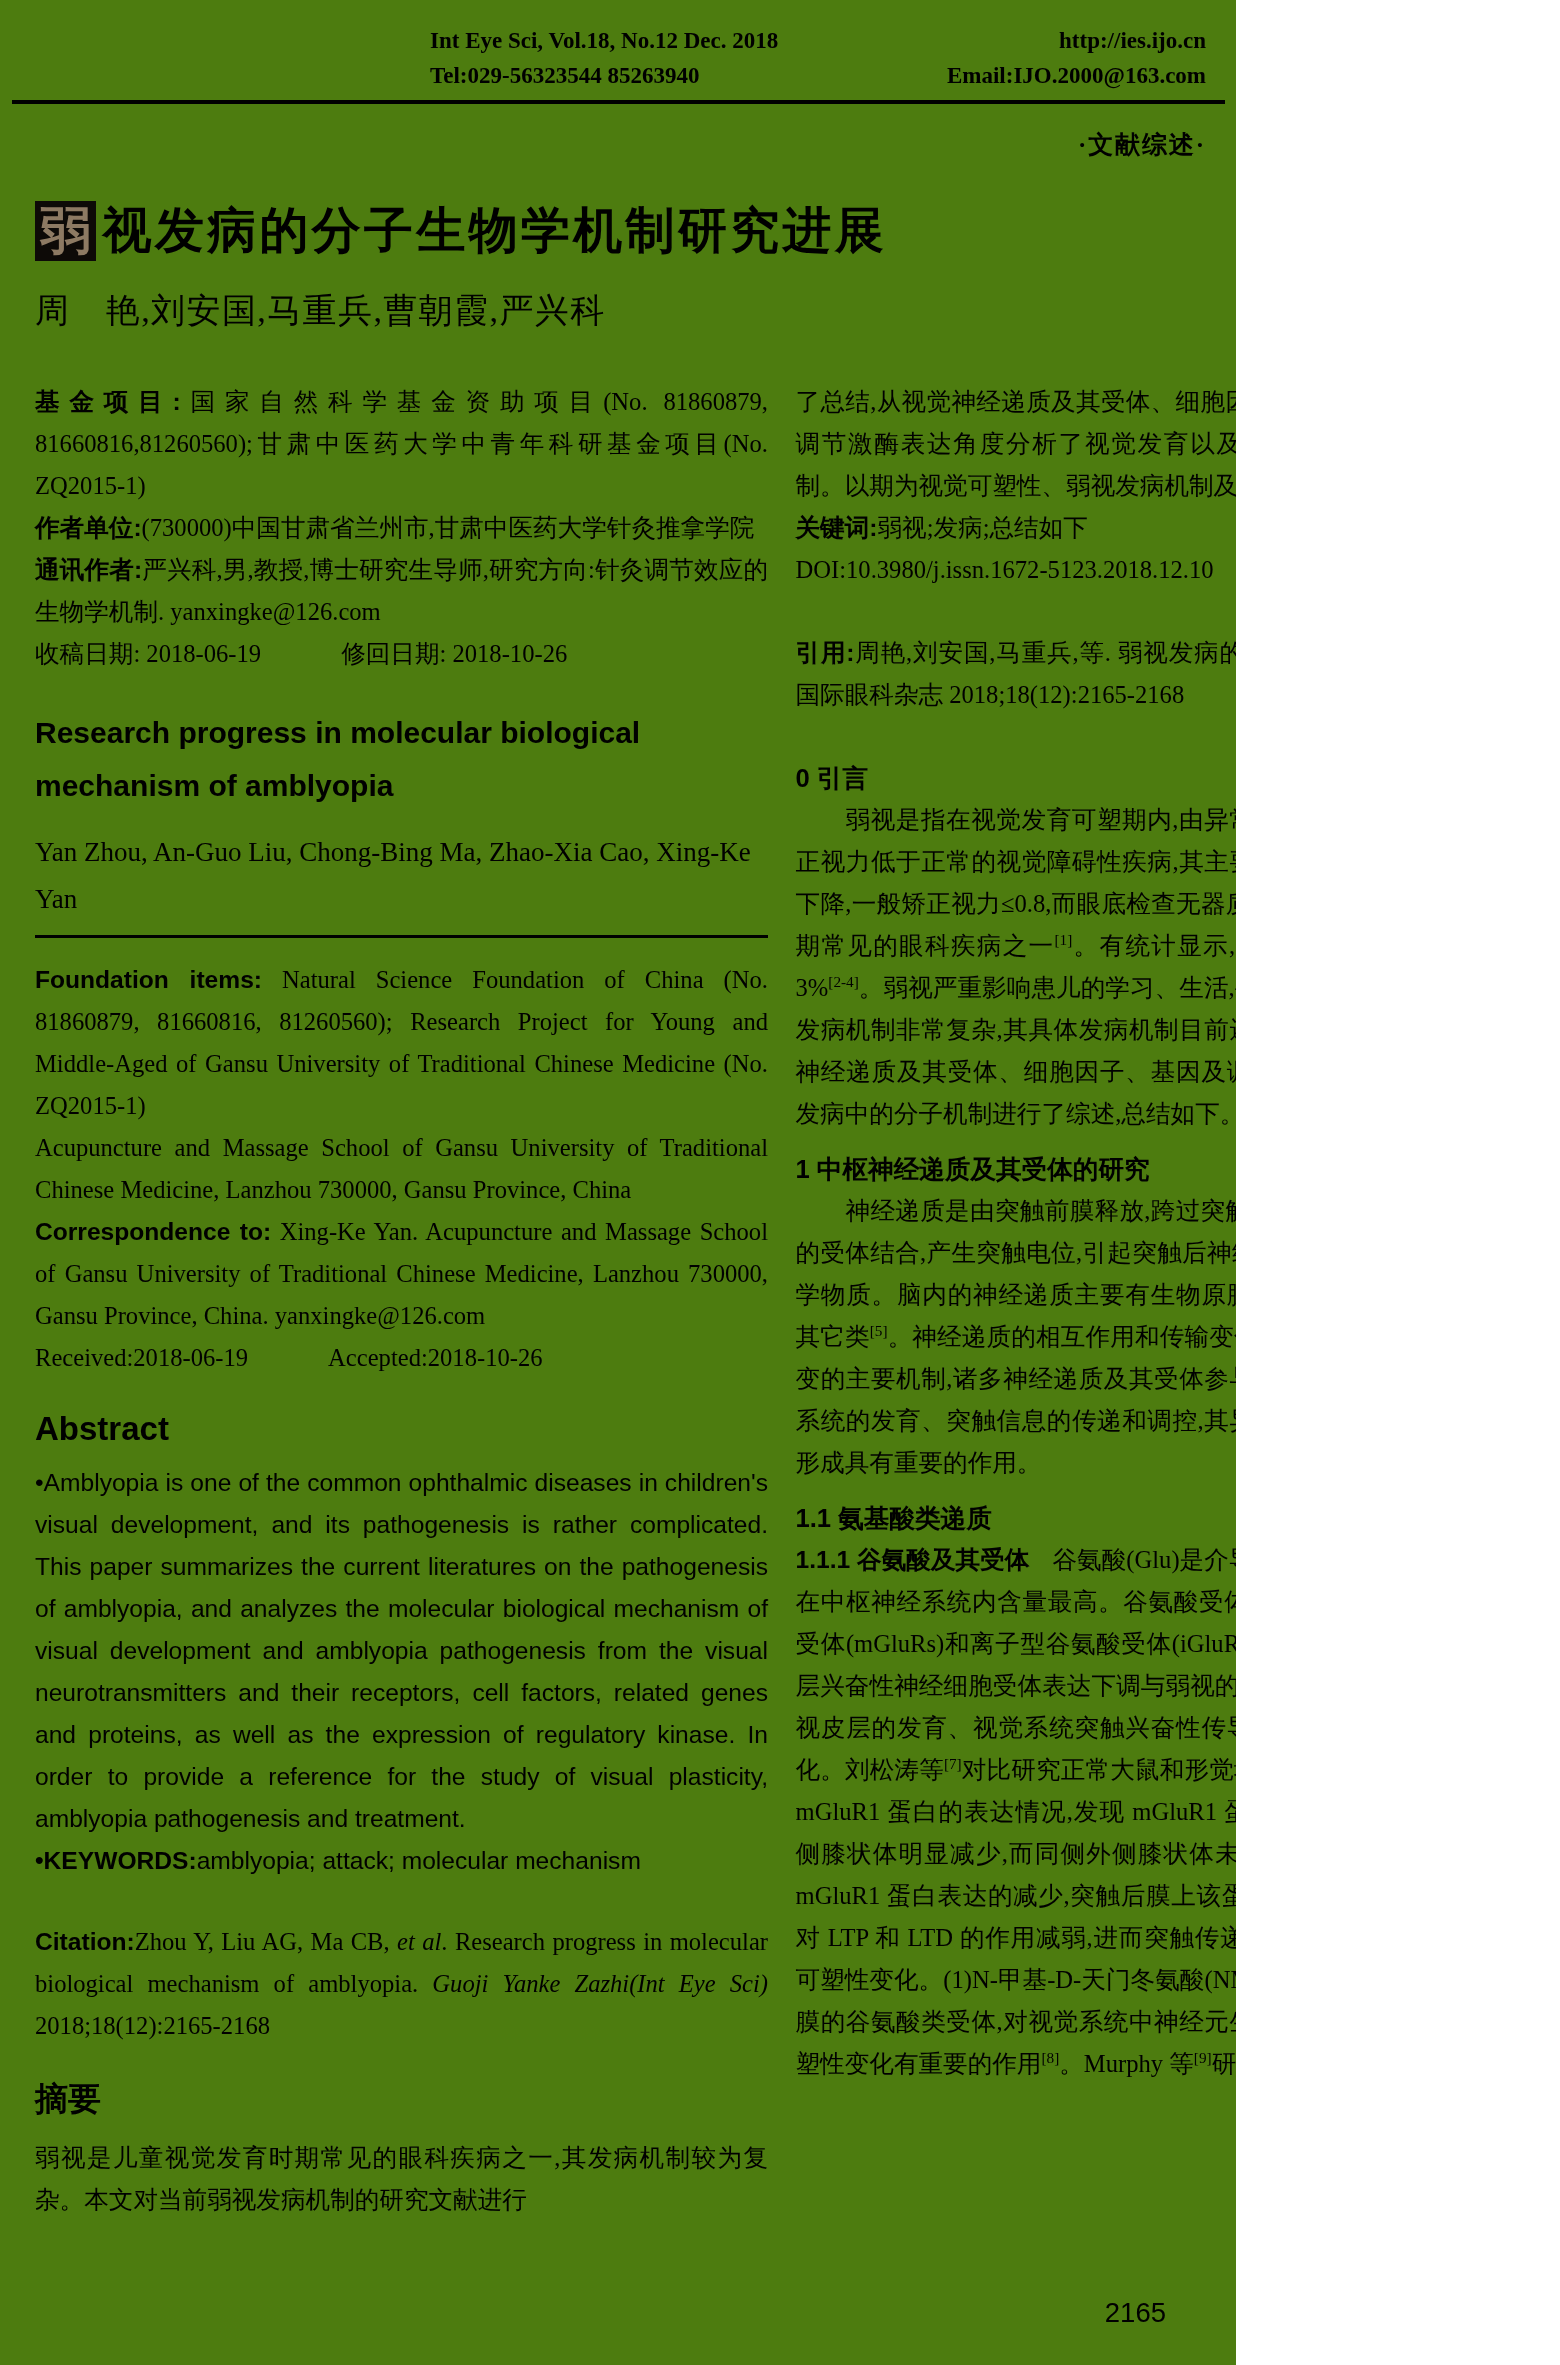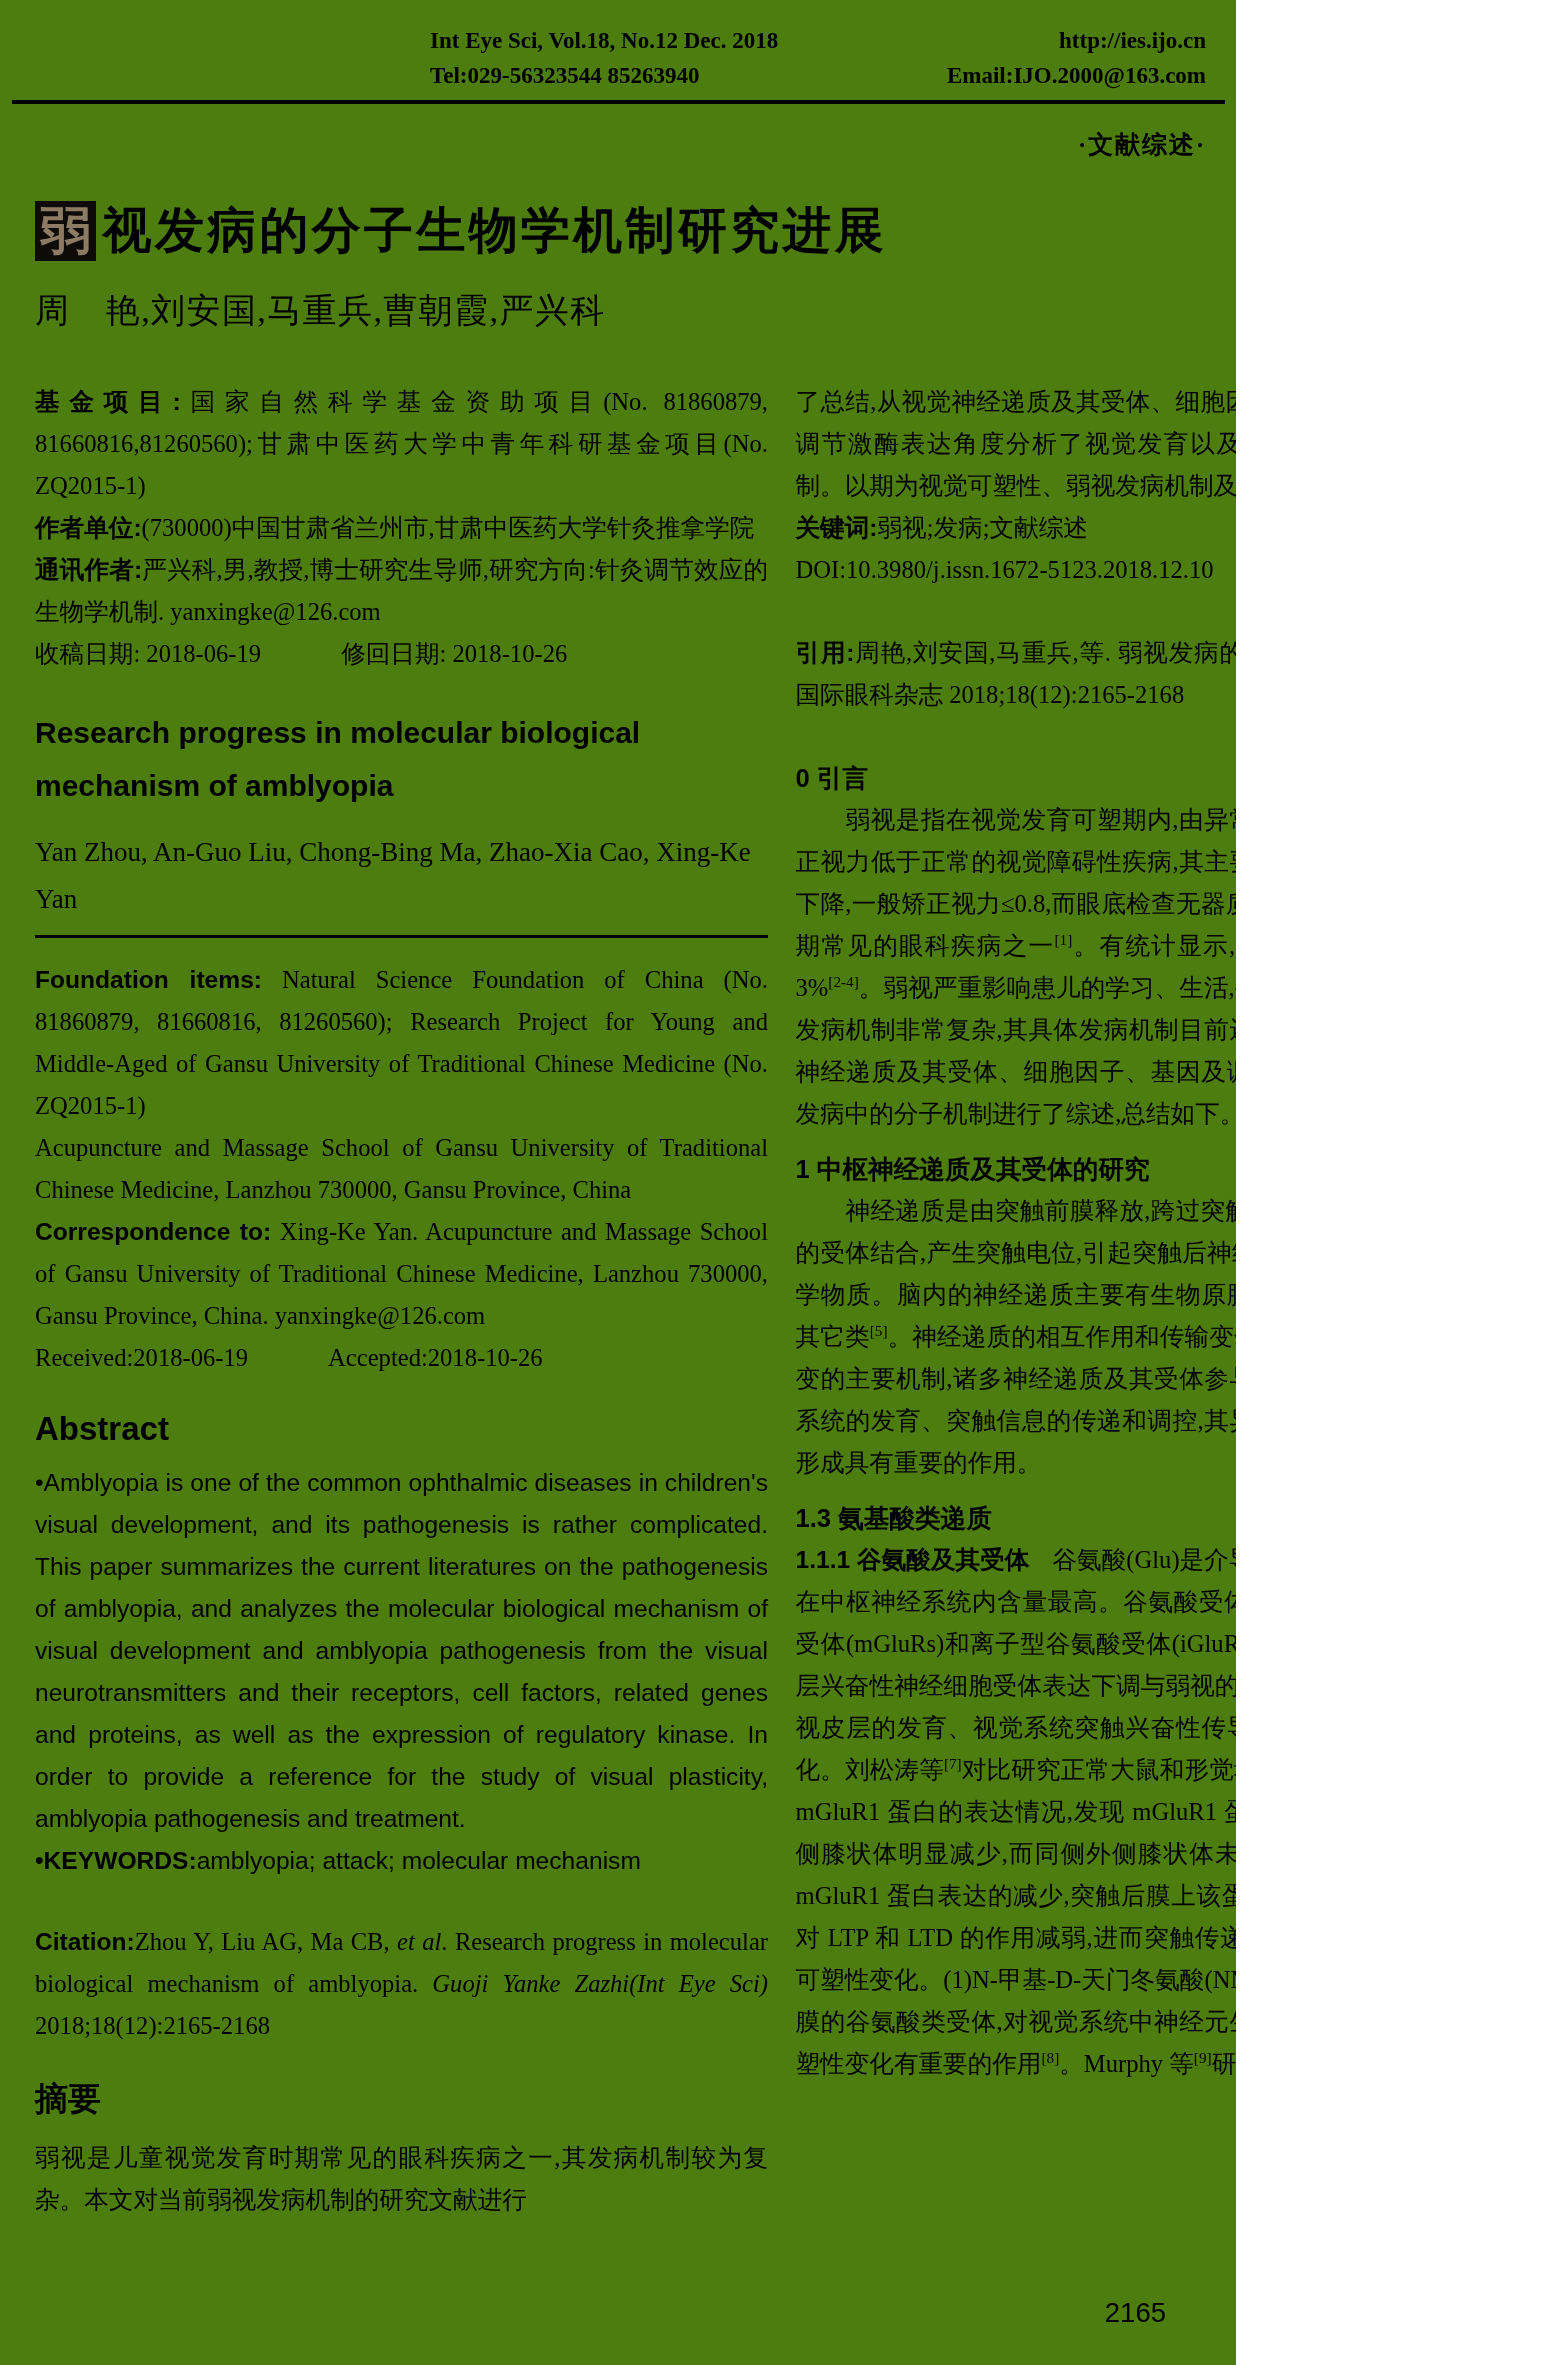--- a/index.html
+++ b/index.html
@@ -112,32 +112,32 @@
 
       <p class="citation-p"><span class="lbl">Citation:</span><span>Zhou Y, Liu AG, Ma CB, </span><em>et al</em><span>. Research progress in molecular biological mechanism of amblyopia. </span><em>Guoji Yanke Zazhi(Int Eye Sci)</em><span> 2018;18(12):2165-2168</span></p>
 
       <div class="zhaiyao-h">摘要</div>
       <p>弱视是儿童视觉发育时期常见的眼科疾病之一,其发病机制较为复杂。本文对当前弱视发病机制的研究文献进行</p>
     </div>
 
     <div class="col col-right">
 
       <p>了总结,从视觉神经递质及其受体、细胞因子、相关基因和蛋白,以及调节激酶表达角度分析了视觉发育以及弱视发病的分子生物学机制。以期为视觉可塑性、弱视发病机制及治疗研究提供参考依据。</p>
-      <p><span class="lbl">关键词:</span><span>弱视;发病;文献综述</span></p>
+      <p><span class="lbl">关键词:</span><span>弱视;发病;总结如下</span></p>
       <p class="doi-p">DOI:10.3980/j.issn.1672-5123.2018.12.10</p>
 
       <p class="cite-cn"><span class="lbl">引用:</span><span>周艳,刘安国,马重兵,等. 弱视发病的分子生物学机制研究进展. 国际眼科杂志 2018;18(12):2165-2168</span></p>
 
       <div class="sec-h" style="margin-top:41px;">0 引言</div>
       <p class="indent">弱视是指在视觉发育可塑期内,由异常的视觉经验引起的最佳矫正视力低于正常的视觉障碍性疾病,其主要表现为双眼或单眼的视力下降,一般矫正视力≤0.8,而眼底检查无器质性改变,是儿童视觉发育时期常见的眼科疾病之一<sup>[1]</sup>。有统计显示,我国弱视的发病率为 1% ~ 3%<sup>[2-4]</sup>。弱视严重影响患儿的学习、生活,甚至导致智力受阻。弱视的发病机制非常复杂,其具体发病机制目前还不明确。本文从视觉相关神经递质及其受体、细胞因子、基因及调节激酶表达等因素在弱视发病中的分子机制进行了综述,总结如下。</p>
 
       <div class="sec-h">1 中枢神经递质及其受体的研究</div>
       <p class="indent">神经递质是由突触前膜释放,跨过突触间隙,特异性地与突触后膜的受体结合,产生突触电位,引起突触后神经兴奋或抑制的一些特定化学物质。脑内的神经递质主要有生物原胺类、氨基酸类、肽类以及其它类<sup>[5]</sup>。神经递质的相互作用和传输变化是视皮层神经细胞活动改变的主要机制,诸多神经递质及其受体参与视皮层突触可塑性、视觉系统的发育、突触信息的传递和调控,其异常表达对视觉发育及弱视形成具有重要的作用。</p>
 
-      <div class="sec-h">1.3 氨基酸类递质</div>
+      <div class="sec-h">1.1 氨基酸类递质</div>
 
       <p><span class="inline-h">1.1.1 谷氨酸及其受体</span><span>谷氨酸(Glu)是介导突触兴奋的重要神经递质,在中枢神经系统内含量最高。谷氨酸受体(GluRs)分为代谢型谷氨酸受体(mGluRs)和离子型谷氨酸受体(iGluRs)。Medini<sup>[6]</sup>研究发现,视皮层兴奋性神经细胞受体表达下调与弱视的发病密切相关。GluRs 参与视皮层的发育、视觉系统突触兴奋性传导及视觉发育突触可塑性变化。刘松涛等<sup>[7]</sup>对比研究正常大鼠和形觉剥夺性弱视大鼠外侧膝状体 mGluR1 蛋白的表达情况,发现 mGluR1 蛋白的表达在剥夺眼对侧外侧膝状体明显减少,而同侧外侧膝状体未见变化。此研究表明,随着 mGluR1 蛋白表达的减少,突触后膜上该蛋白受体表达降低,可能使其对 LTP 和 LTD 的作用减弱,进而突触传递异常,最终影响视觉发育的可塑性变化。(1)N-甲基-D-天门冬氨酸(NMDA):NMDA 是位于突触后膜的谷氨酸类受体,对视觉系统中神经元生长、突触传递和视皮层可塑性变化有重要的作用<sup>[8]</sup>。Murphy 等<sup>[9]</sup>研究弱视模型视皮层</span></p>
     </div>
   </div>
 
   <div class="page-num">2165</div>
 </div>
 
 
 </body></html>

